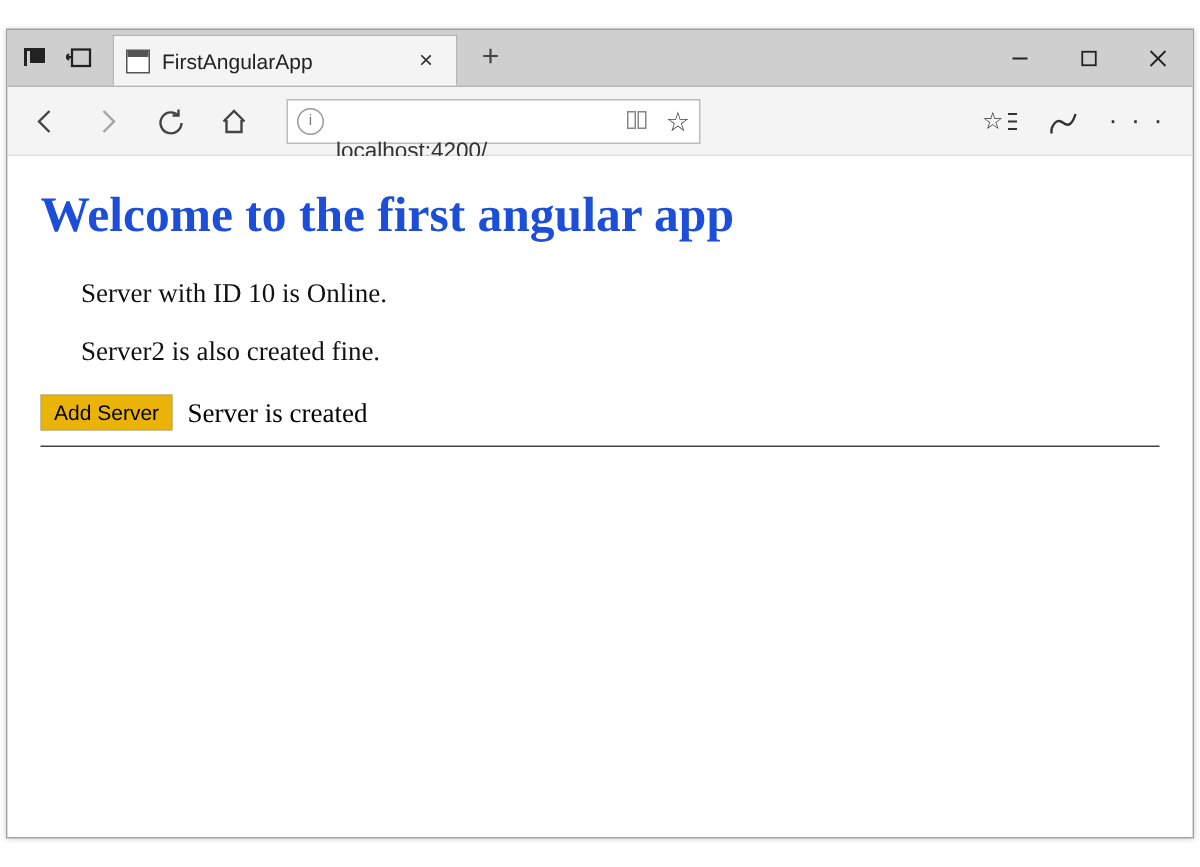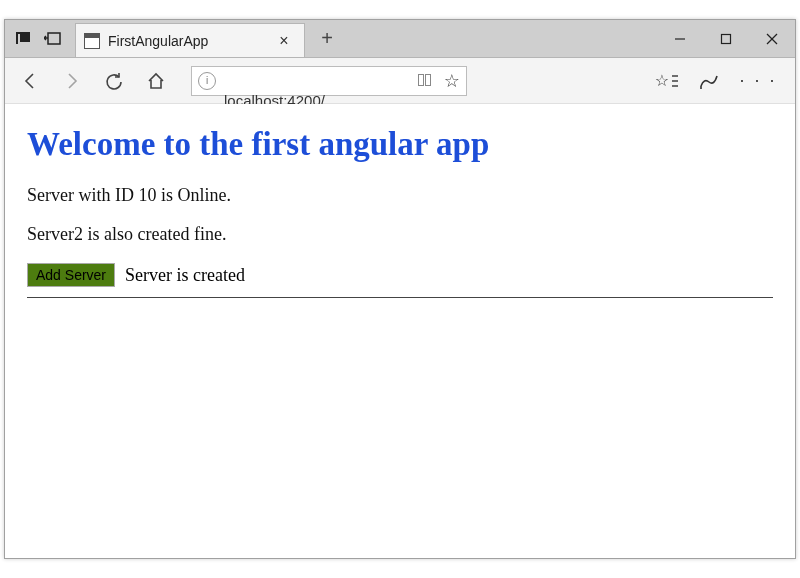--- a/index.html
+++ b/index.html
@@ -200,32 +200,33 @@
       font-weight: bold;
       color: #1d4ed8;
       font-size: 33px;
       margin-bottom: 22px;
     }
     .page p {
       font-family: "Times New Roman", Times, serif;
       font-size: 18px;
       color: #111;
       margin-bottom: 18px;
+      margin-left: 27px;
     }
     .add-row {
       display: flex;
       align-items: center;
       gap: 10px;
       margin-top: 4px;
     }
     .add-btn {
       font-family: Arial, sans-serif;
       font-size: 14px;
       padding: 3px 8px;
-      background: #4d7c0f;
+      background: #eab308;
       border: 1px solid #a9a9a9;
       cursor: pointer;
     }
     .created-text {
       font-family: "Times New Roman", Times, serif;
       font-size: 18px;
     }
     hr.sep {
       margin-top: 10px;
       border: none;

